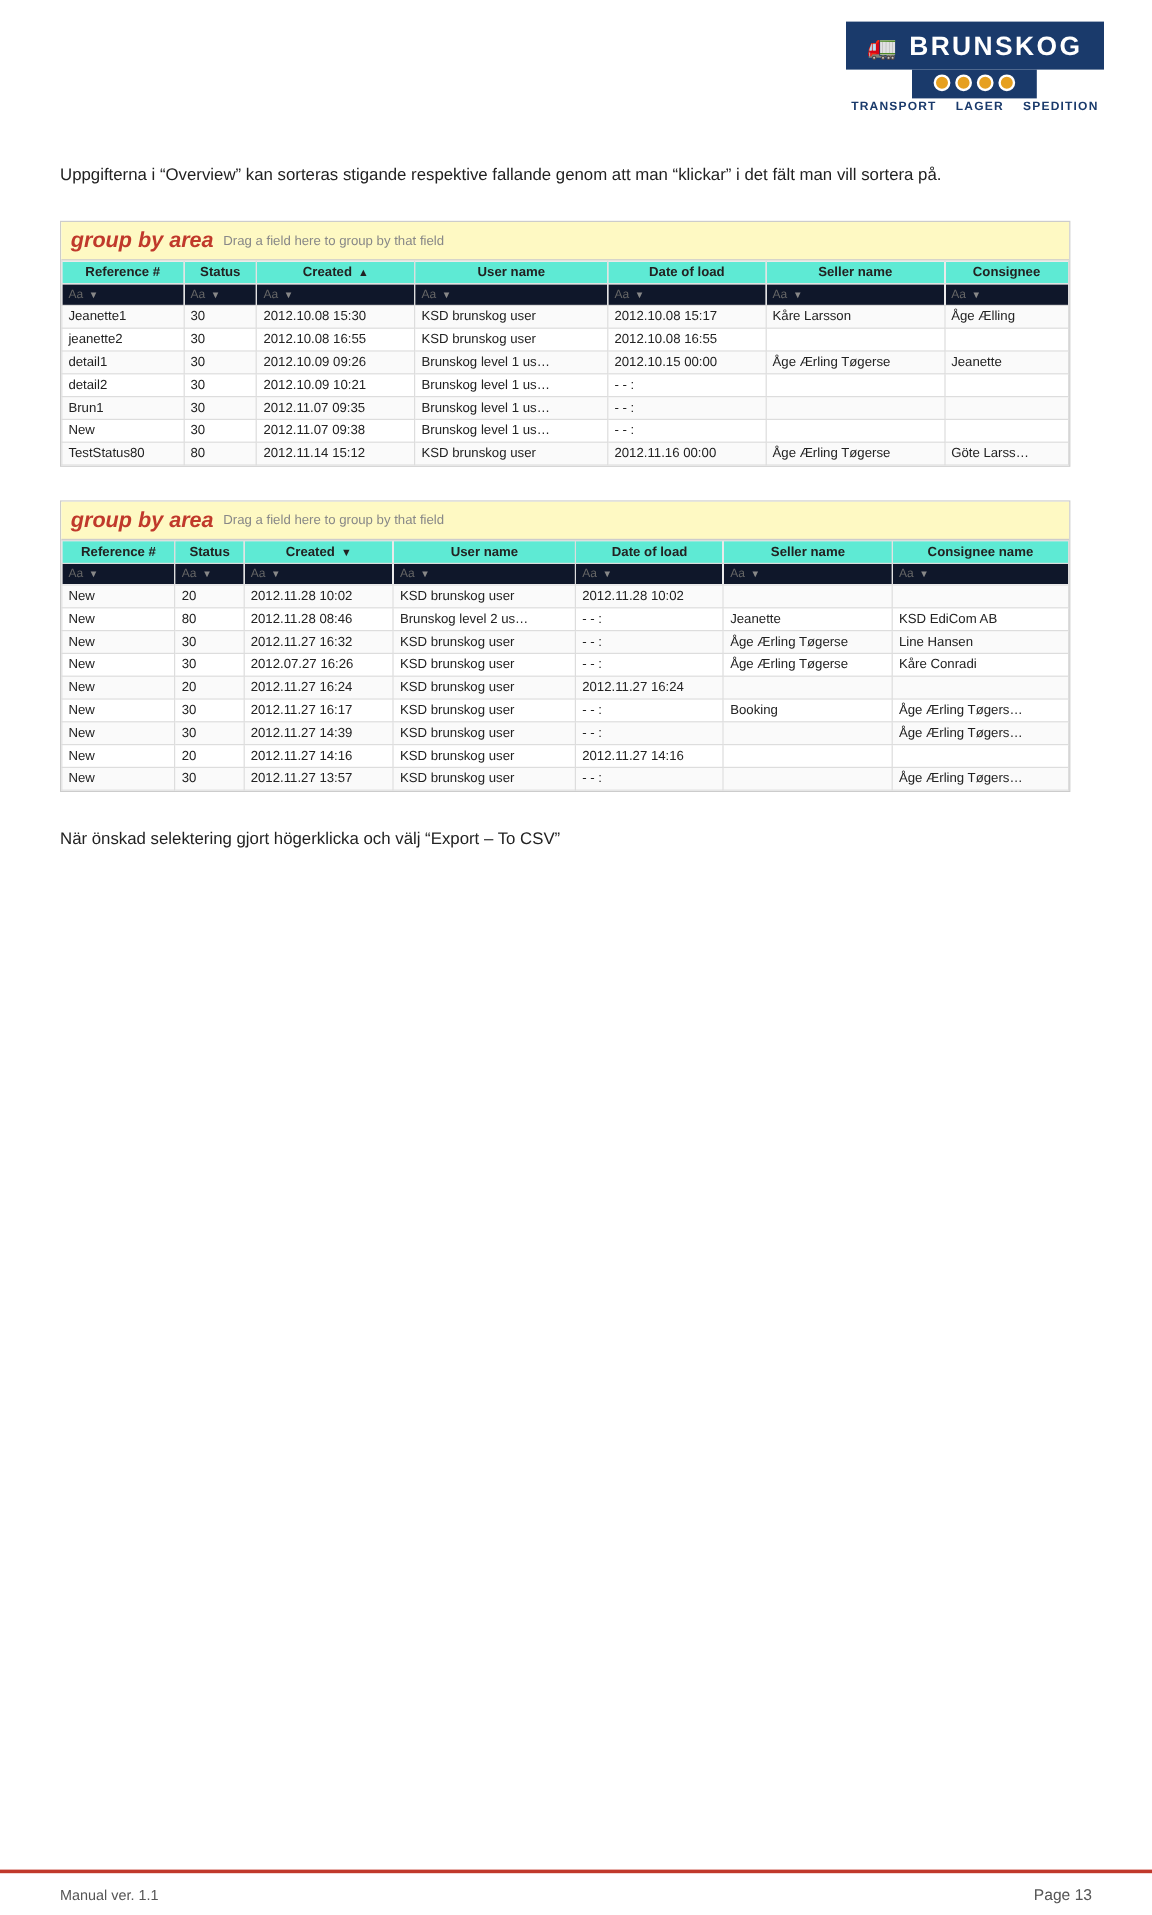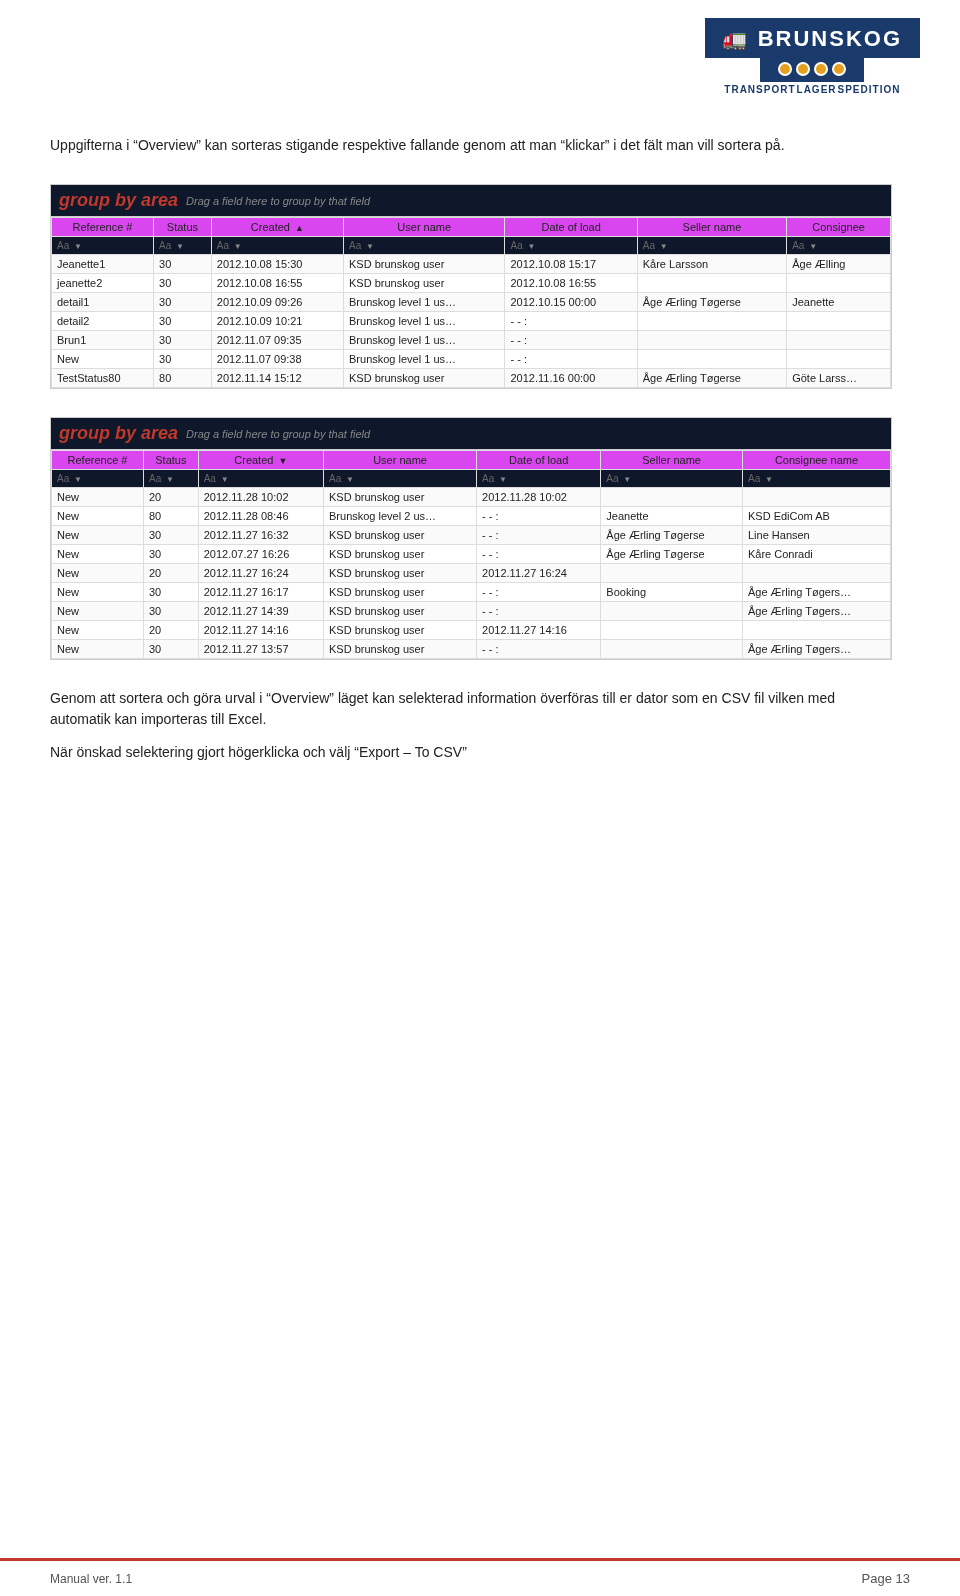--- a/index.html
+++ b/index.html
@@ -47,21 +47,21 @@
     }
     .logo-circle {
       width: 14px;
       height: 14px;
       border-radius: 50%;
       background: #e6a020;
       border: 2px solid #fff;
     }
     .logo-tagline {
       display: flex;
-      gap: 1px;
+      gap: 16px;
       font-size: 10px;
       font-weight: bold;
       color: #1a3a6b;
       letter-spacing: 1px;
       margin-top: 2px;
     }
 
     
     .main-content {
       padding: 30px 68px 60px 50px;
@@ -77,55 +77,54 @@
     
     .grid-screenshot {
       border: 1px solid #ccc;
       margin-bottom: 28px;
       font-size: 11px;
       background: #fff;
       overflow: hidden;
     }
 
     .group-by-bar {
-      background: #0f172a;
+      background: #fef9c3;
       border-bottom: 1px solid #ccc;
       padding: 5px 8px;
       display: flex;
       align-items: center;
       gap: 8px;
     }
     .group-by-label {
       font-size: 18px;
       font-weight: bold;
       color: #c0392b;
       font-style: italic;
     }
     .group-by-hint {
       font-size: 11px;
       color: #888;
-      font-style: italic;
     }
 
     .grid-table {
       width: 100%;
       border-collapse: collapse;
     }
     .grid-table th, .grid-table td {
       border: 1px solid #ddd;
       padding: 3px 5px;
       font-size: 11px;
       white-space: nowrap;
       overflow: hidden;
       text-overflow: ellipsis;
       max-width: 120px;
     }
     .grid-table th {
-      background: #d946ef;
-      font-weight: normal;
+      background: #5eead4;
+      font-weight: bold;
       font-size: 11px;
       color: #222;
     }
     .grid-table .filter-row td {
       background: #0f172a;
       color: #666;
       font-size: 10px;
     }
     .grid-table tr:nth-child(even) td {
       background: #fafafa;
@@ -398,21 +397,20 @@
           <td>2012.11.27 13:57</td>
           <td>KSD brunskog user</td>
           <td>- - :</td>
           <td></td>
           <td>Åge Ærling Tøgers…</td>
         </tr>
       </tbody>
     </table>
   </div>
 
-  <p class="body-para">Genom att sortera och göra urval i “Overview” läget kan selekterad information överföras till er dator som en CSV fil vilken med automatik kan importeras till Excel.</p>
   <p class="body-para">När önskad selektering gjort högerklicka och välj “Export – To CSV”</p>
 
 </div>
 
 <div class="footer">
   <span class="footer-left">Manual ver. 1.1</span>
   <span class="footer-right">
     Page <span>13</span>
   </span>
 </div>

